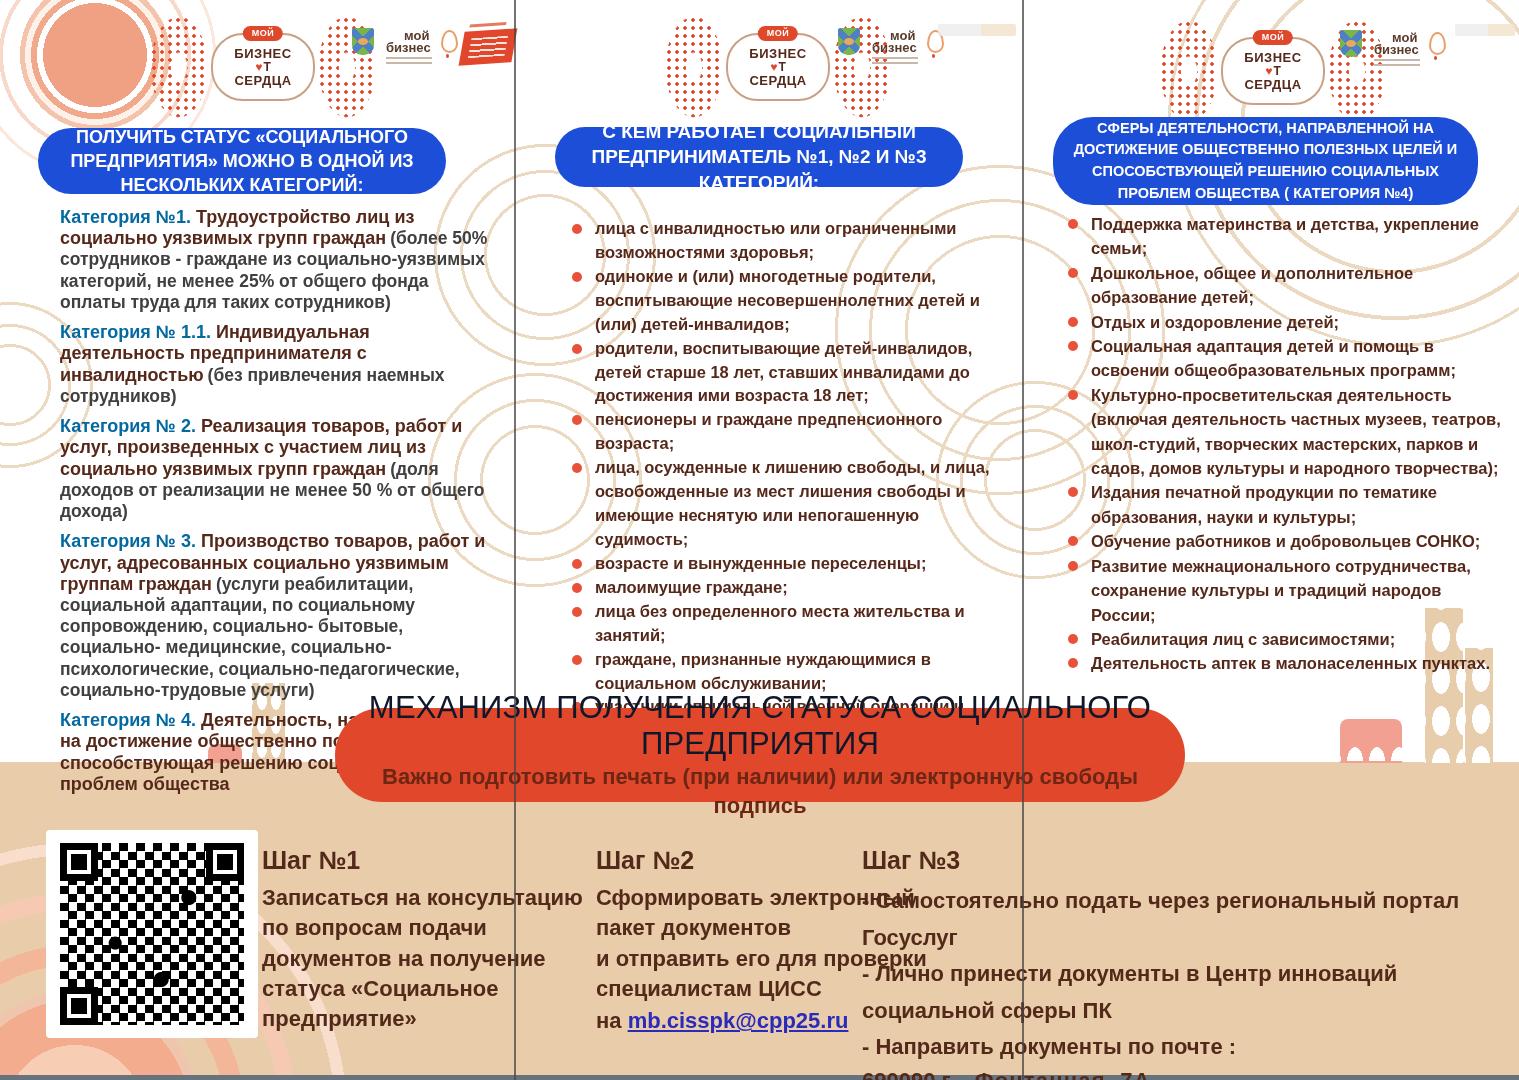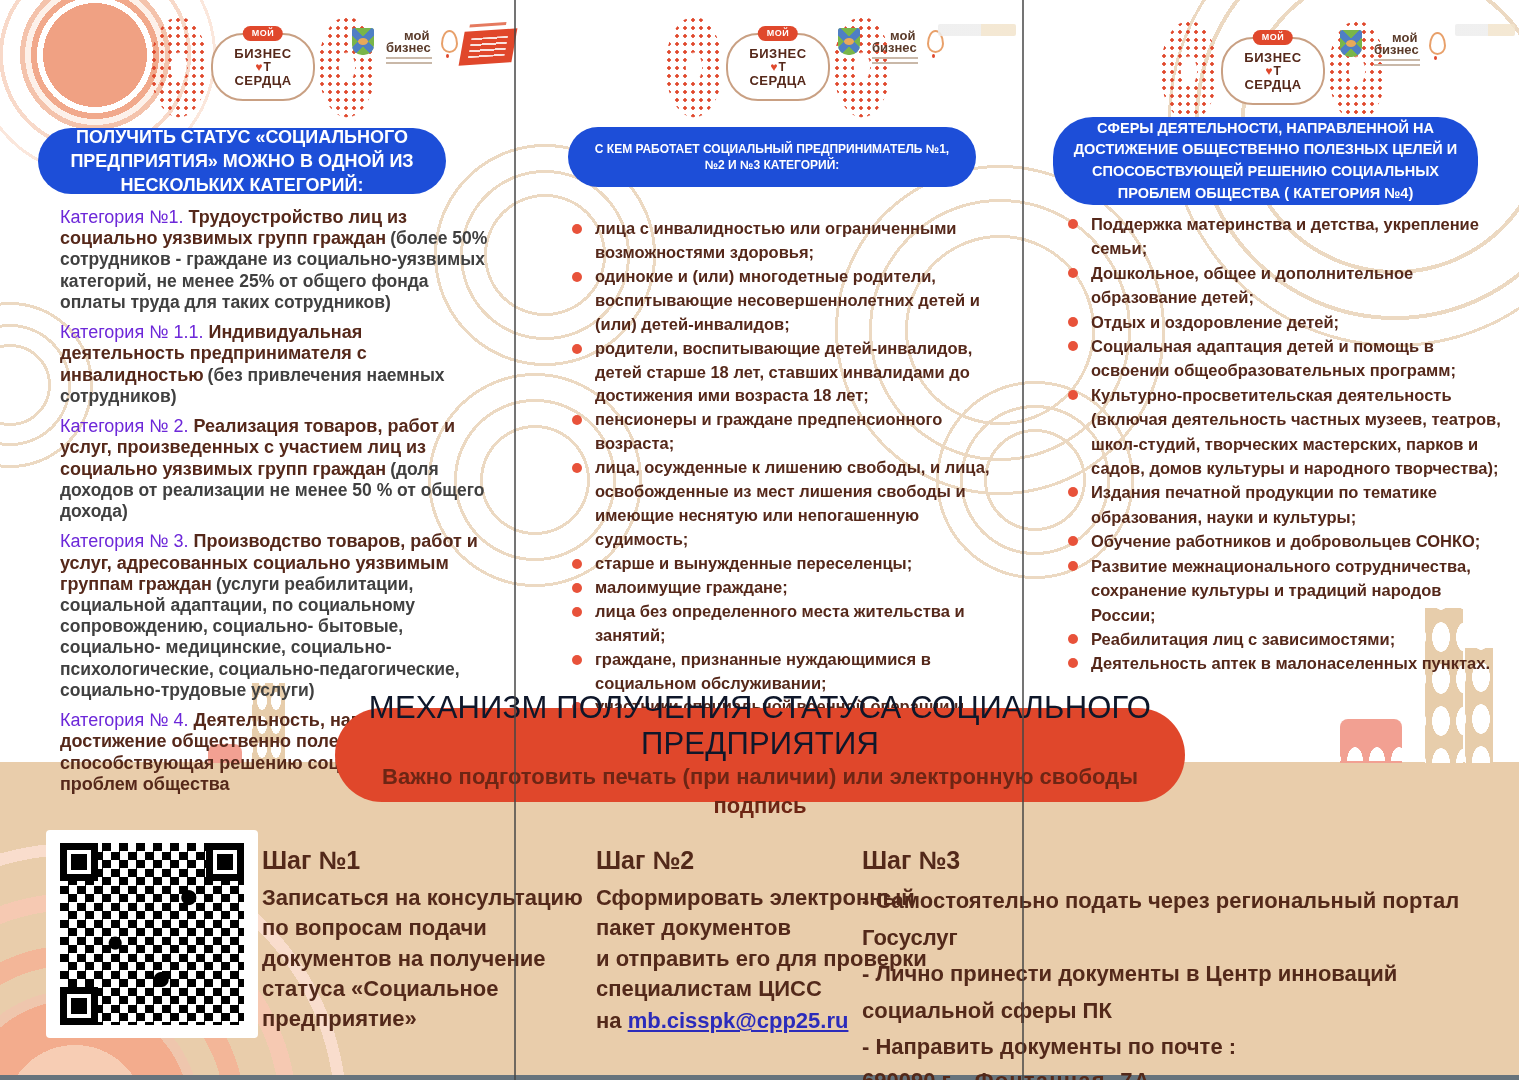--- a/index.html
+++ b/index.html
@@ -79,27 +79,27 @@
       background:repeating-linear-gradient(#ffffff 0 2px,transparent 2px 6px);opacity:.85;}
   .redflag:before{content:"";position:absolute;top:-7px;left:4px;width:36px;height:3px;background:#e57a5f;}
   .wm{position:absolute;height:12px;border-radius:2px;opacity:.85;
       background:linear-gradient(90deg,#ededed 0 55%,#f2e4cc 55% 100%);}
 
   
   .pill{position:absolute;background:#1d4ed8;border-radius:34px;color:#ffffff;
         display:flex;align-items:center;justify-content:center;text-align:center;
         font-weight:700;padding:6px 20px;box-sizing:border-box;line-height:1.35;}
   .pill1{left:38px;top:128px;width:408px;height:66px;font-size:18px;}
-  .pill2{left:568px;top:127px;width:408px;height:60px;font-size:12px;}
+  .pill2{left:555px;top:127px;width:408px;height:60px;font-size:19px;}
   .pill3{left:1053px;top:117px;width:425px;height:88px;font-size:14.5px;border-radius:40px;line-height:1.5;}
 
   
   .cats{position:absolute;left:60px;top:207px;width:428px;}
   .cat{margin:0 0 9px 0;font-size:18px;line-height:1.18;}
-  .cat-label{color:#6d28d9;font-weight:400;}
+  .cat-label{color:#0369a1;font-weight:700;}
   .cat-bold{font-weight:700;color:#55281a;margin-left:5px;}
   .cat-note{font-weight:700;color:#404040;margin-left:4px;font-size:17.5px;}
 
   
   .blist{position:absolute;list-style:none;margin:0;padding:0;font-weight:700;}
   .blist li{position:relative;padding-left:25px;}
   .blist li:before{content:"";position:absolute;left:2px;top:7px;width:10px;height:10px;border-radius:50%;background:#e8523a;}
   .blist2{left:570px;top:217px;width:428px;font-size:16.5px;line-height:1.45;}
   .blist3{left:1066px;top:212px;width:436px;font-size:16.5px;line-height:1.48;}
 
@@ -225,21 +225,21 @@
     <p class="cat"><span class="cat-label">Категория № 3.</span><span class="cat-bold">Производство товаров, работ и услуг, адресованных социально уязвимым группам граждан</span><span class="cat-note">(услуги реабилитации, социальной адаптации, по социальному сопровождению, социально- бытовые, социально- медицинские, социально- психологические, социально-педагогические, социально-трудовые услуги)</span></p>
     <p class="cat"><span class="cat-label">Категория № 4.</span><span class="cat-bold">Деятельность, направленная на достижение общественно полезных целей и способствующая решению социальных проблем общества</span><span class="cat-note"></span></p>
   </div>
 
   <ul class="blist blist2">
     <li>лица с инвалидностью или ограниченными возможностями здоровья;</li>
     <li>одинокие и (или) многодетные родители, воспитывающие несовершеннолетних детей и (или) детей-инвалидов;</li>
     <li>родители, воспитывающие детей-инвалидов, детей старше 18 лет, ставших инвалидами до достижения ими возраста 18 лет;</li>
     <li>пенсионеры и граждане предпенсионного возраста;</li>
     <li>лица, осужденные к лишению свободы, и лица, освобожденные из мест лишения свободы и имеющие неснятую или непогашенную судимость;</li>
-    <li>старше и вынужденные переселенцы;</li>
+    <li>возрасте и вынужденные переселенцы;</li>
     <li>малоимущие граждане;</li>
     <li>лица без определенного места жительства и занятий;</li>
     <li>граждане, признанные нуждающимися в социальном обслуживании;</li>
     <li>участники специальной военной операции и члены их семей;</li>
     <li>ветераны боевых действий.</li>
   </ul>
 
   <ul class="blist blist3">
     <li>Поддержка материнства и детства, укрепление семьи;</li>
     <li>Дошкольное, общее и дополнительное образование детей;</li>

